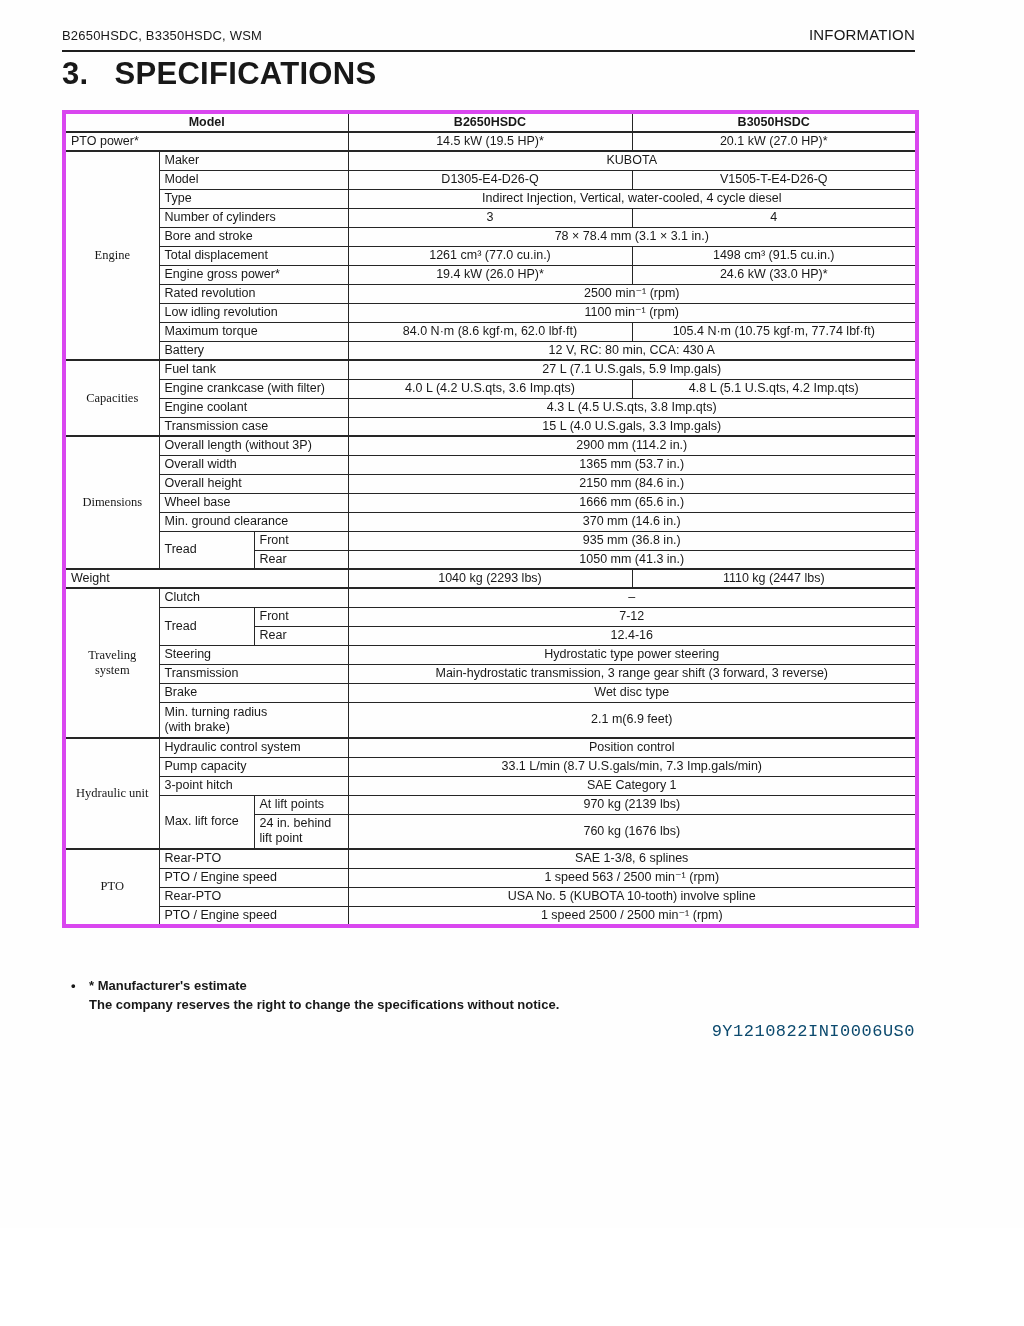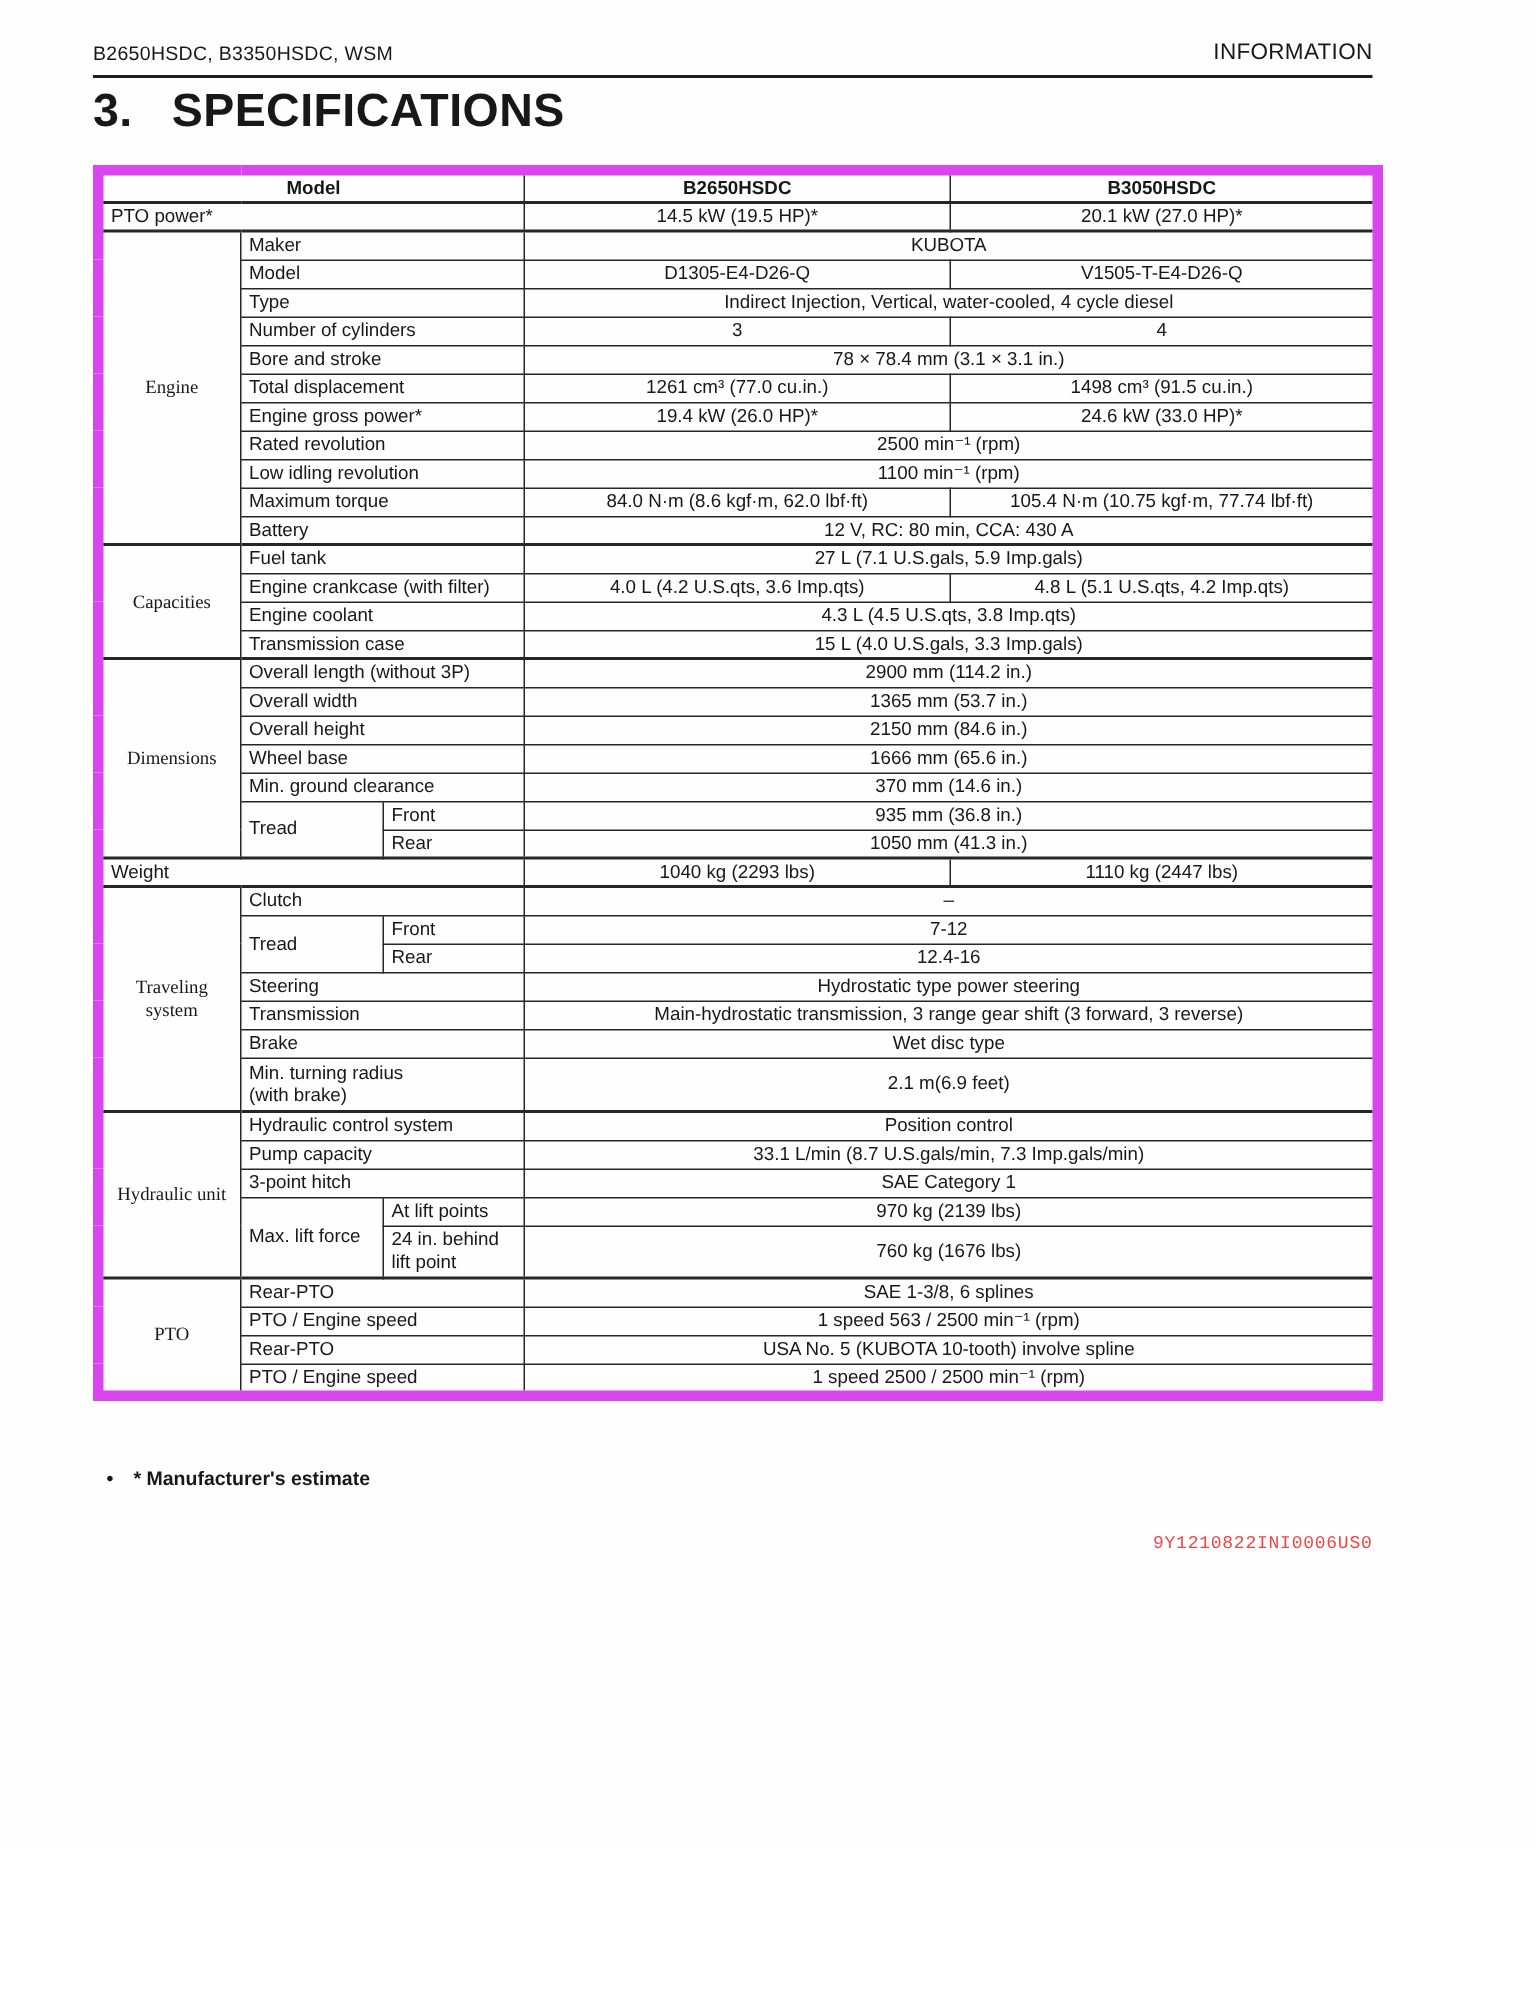--- a/index.html
+++ b/index.html
@@ -21,21 +21,21 @@
   .runhead .rgt { font-size:15px; letter-spacing:.2px; }
 
   
   .title { position:absolute; top:56px; left:62px; font-weight:bold; font-size:31px; letter-spacing:.3px; }
   .title .num { margin-right:26px; }
 
   
   table.spec {
     position:absolute; top:110px; left:62px; width:853px;
     border-collapse:collapse; table-layout:fixed;
-    border:7px solid #d946ef;
+    border:4px solid #d946ef;
   }
   table.spec td {
     border:1px solid #262626;
     font-size:12.5px; line-height:15px;
     height:19px; padding:1px 5px;
     vertical-align:middle; overflow:hidden;
   }
   table.spec td.hdr   { font-weight:bold; text-align:center; }
   table.spec td.group { text-align:center;font-family:Liberation Serif, serif; }
   table.spec td.label { text-align:left; }
@@ -49,21 +49,21 @@
   .note .sq { width:11px; height:11px; background:#141414; display:inline-block; margin-right:17px; }
   .note .head { font-weight:bold; font-size:13.5px; }
   .note .row2 { display:flex; margin-top:6px; }
   .note .bullet { width:18px; margin-left:9px; font-size:13px; font-weight:bold; }
   .note .item { font-weight:bold; font-size:13px; }
   .note .cont { margin-left:27px; margin-top:4px; font-weight:bold; font-size:13px; }
 
   .doccode {
     position:absolute; top:1022px; right:109px;
     font-family:"Liberation Mono","DejaVu Sans Mono",monospace;
-    font-size:12px; letter-spacing:.5px; color:#ef4444;
+    font-size:17px; letter-spacing:.5px; color:#0c4a6e;
   }
 
   .pageno { position:absolute; top:1278px; left:62px; width:853px; text-align:center; font-size:15px; }
   .issue  { position:absolute; top:1296px; right:109px; font-size:13.5px; }
 </style>
 </head>
 <body>
 
 <div class="page">
 
@@ -268,19 +268,20 @@
           <td colspan="2" class="val">1 speed 2500 / 2500 min⁻¹ (rpm)</td>
         </tr>
       </tbody>
   </table>
 
   <div class="note">
     <div class="row2">
       <span class="bullet">•</span>
       <span class="item">* Manufacturer's estimate</span>
     </div>
+    <div class="cont">The company reserves the right to change the specifications without notice.</div>
   </div>
 
   <div class="doccode">9Y1210822INI0006US0</div>
 
   <div class="issue">KiSC issued 05, 2014 A</div>
 
 </div>
 
 </body></html>

